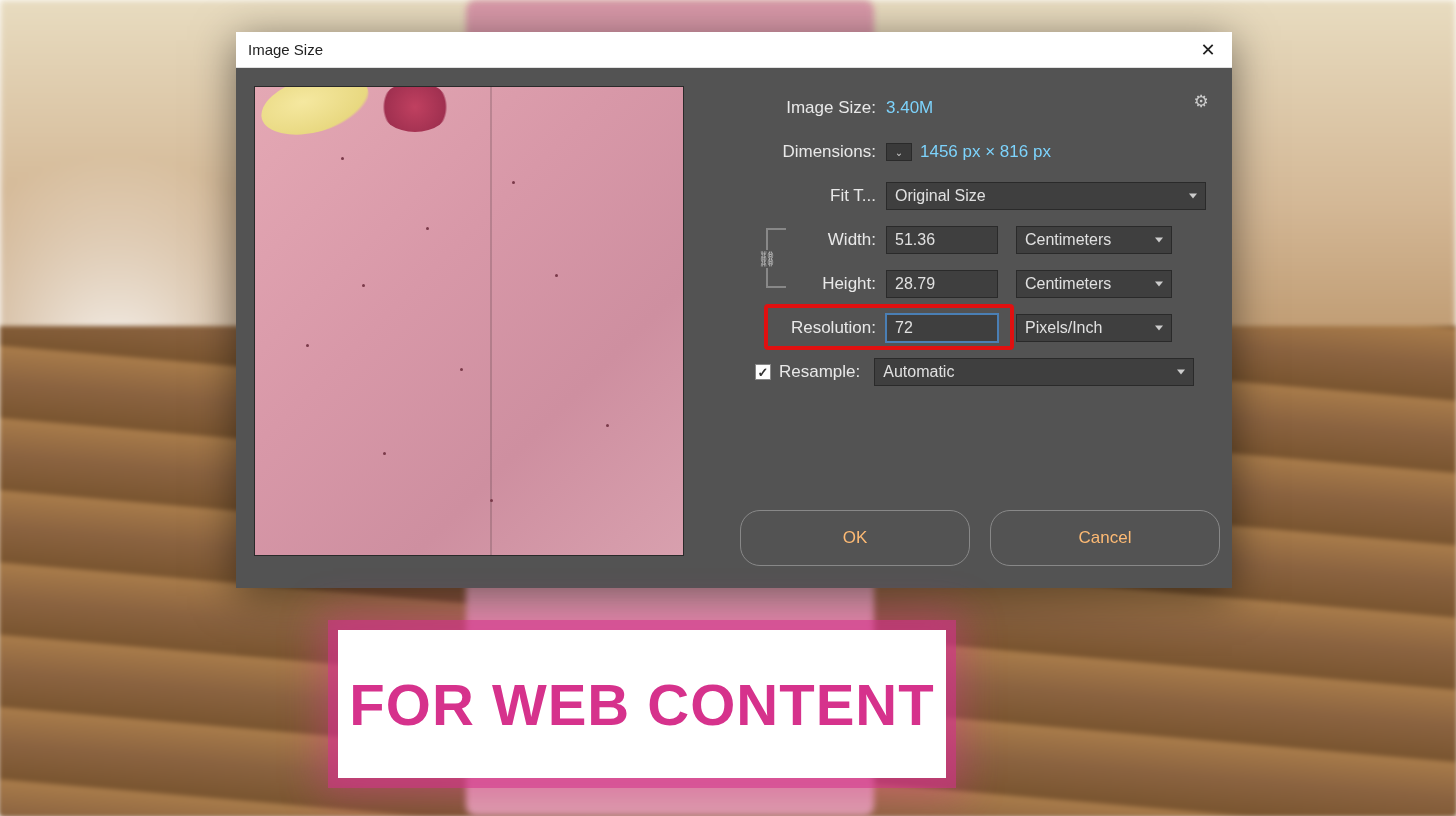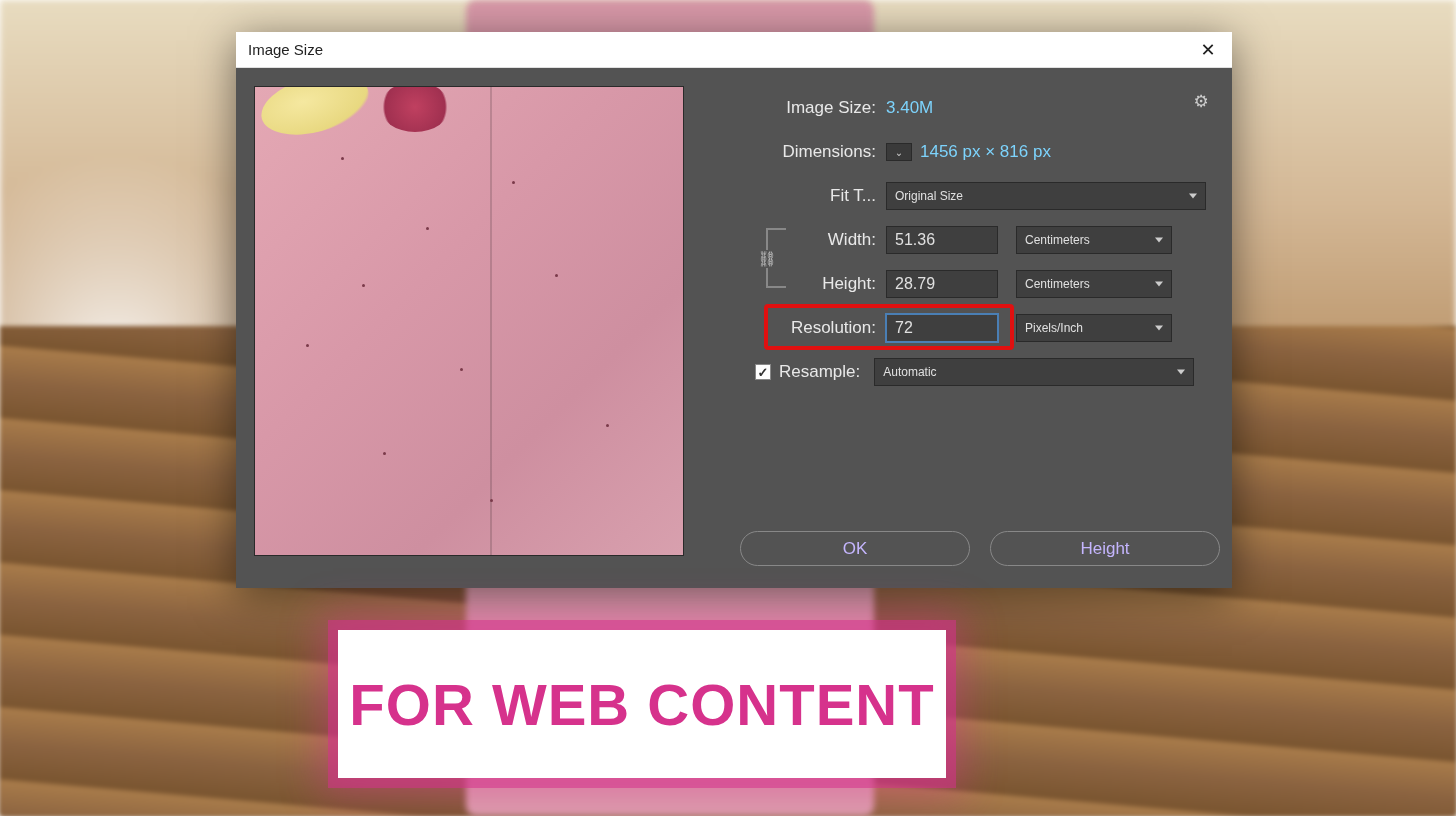--- a/index.html
+++ b/index.html
@@ -105,21 +105,21 @@
     background: #3a3a3a; border: 1px solid #2a2a2a;
     display: inline-flex; align-items:center; justify-content:center;
     margin-right: 8px; cursor: pointer;
     color: #ccc; font-size: 10px;
   }
   .sel {
     height: 28px; background: #3f3f3f; border: 1px solid #2a2a2a;
     color: #e0e0e0; padding: 0 24px 0 8px;
     display: inline-flex; align-items: center;
     position: relative; cursor: pointer;
-    font-size: 12px;
+    font-size: 16px;
   }
   .sel::after {
     content: ""; position: absolute; right: 8px; top: 50%;
     width: 0; height: 0; border-left: 4px solid transparent; border-right: 4px solid transparent; border-top: 5px solid #ccc;
     transform: translateY(-50%);
   }
   .sel.wide { width: 320px; }
   .sel.mid  { width: 156px; }
   .inp {
     height: 28px; width: 112px;
@@ -156,23 +156,23 @@
     display:inline-flex; align-items:center; justify-content:center;
     margin-right: 8px; cursor:pointer;
     color:#333; font-size:13px; font-weight:bold;
   }
 
   .btnrow {
     position: absolute; left: 504px; bottom: 22px;
     display: flex; gap: 20px;
   }
   .btn {
-    width: 230px; height: 35px;
+    width: 230px; height: 56px;
     border: 1px solid #888; border-radius: 20px;
-    background: transparent; color: #c4b5fd;
+    background: transparent; color: #fdba74;
     display: flex; align-items: center; justify-content: center;
     font-size: 17px; cursor: pointer;
   }
 
   .caption {
     position: absolute;
     left: 338px; top: 630px;
     width: 608px; height: 148px;
     background: #fff;
     display: flex; align-items: center; justify-content: center;
@@ -261,21 +261,21 @@
         <span style="width:49px"></span>
         <span class="chk">✓</span>
         <span style="padding-right:14px">Resample:</span>
         <span class="sel wide">Automatic</span>
       </div>
 
     </div>
 
     <div class="btnrow">
       <div class="btn">OK</div>
-      <div class="btn">Height</div>
+      <div class="btn">Cancel</div>
     </div>
 
   </div>
 </div>
 
 <div class="caption">
   <span class="txt">FOR WEB CONTENT</span>
 </div>
 
 </body></html>

